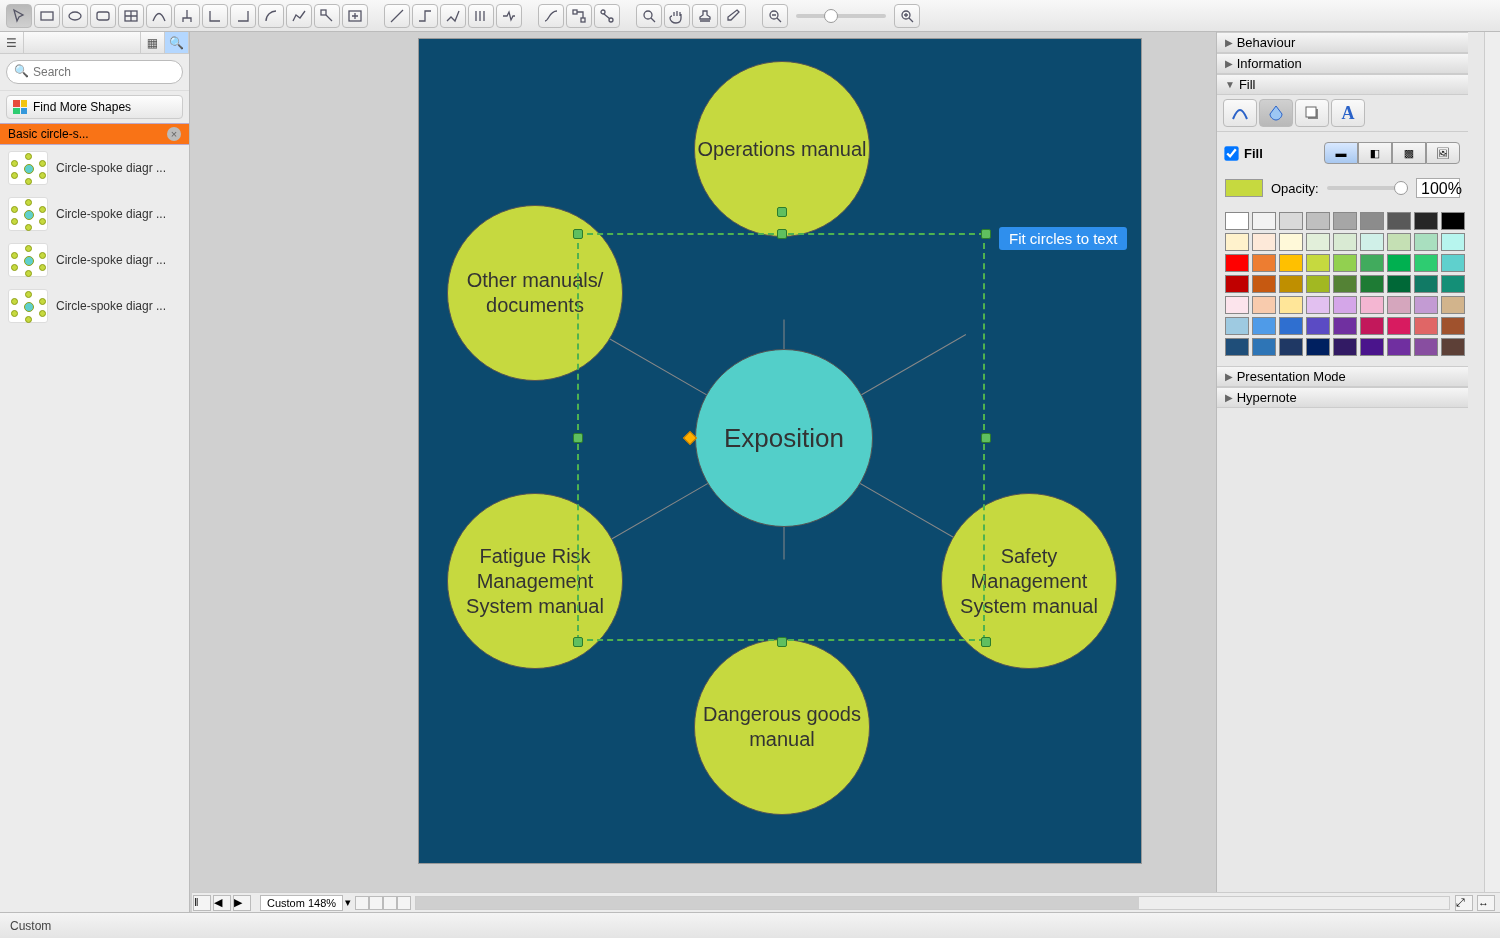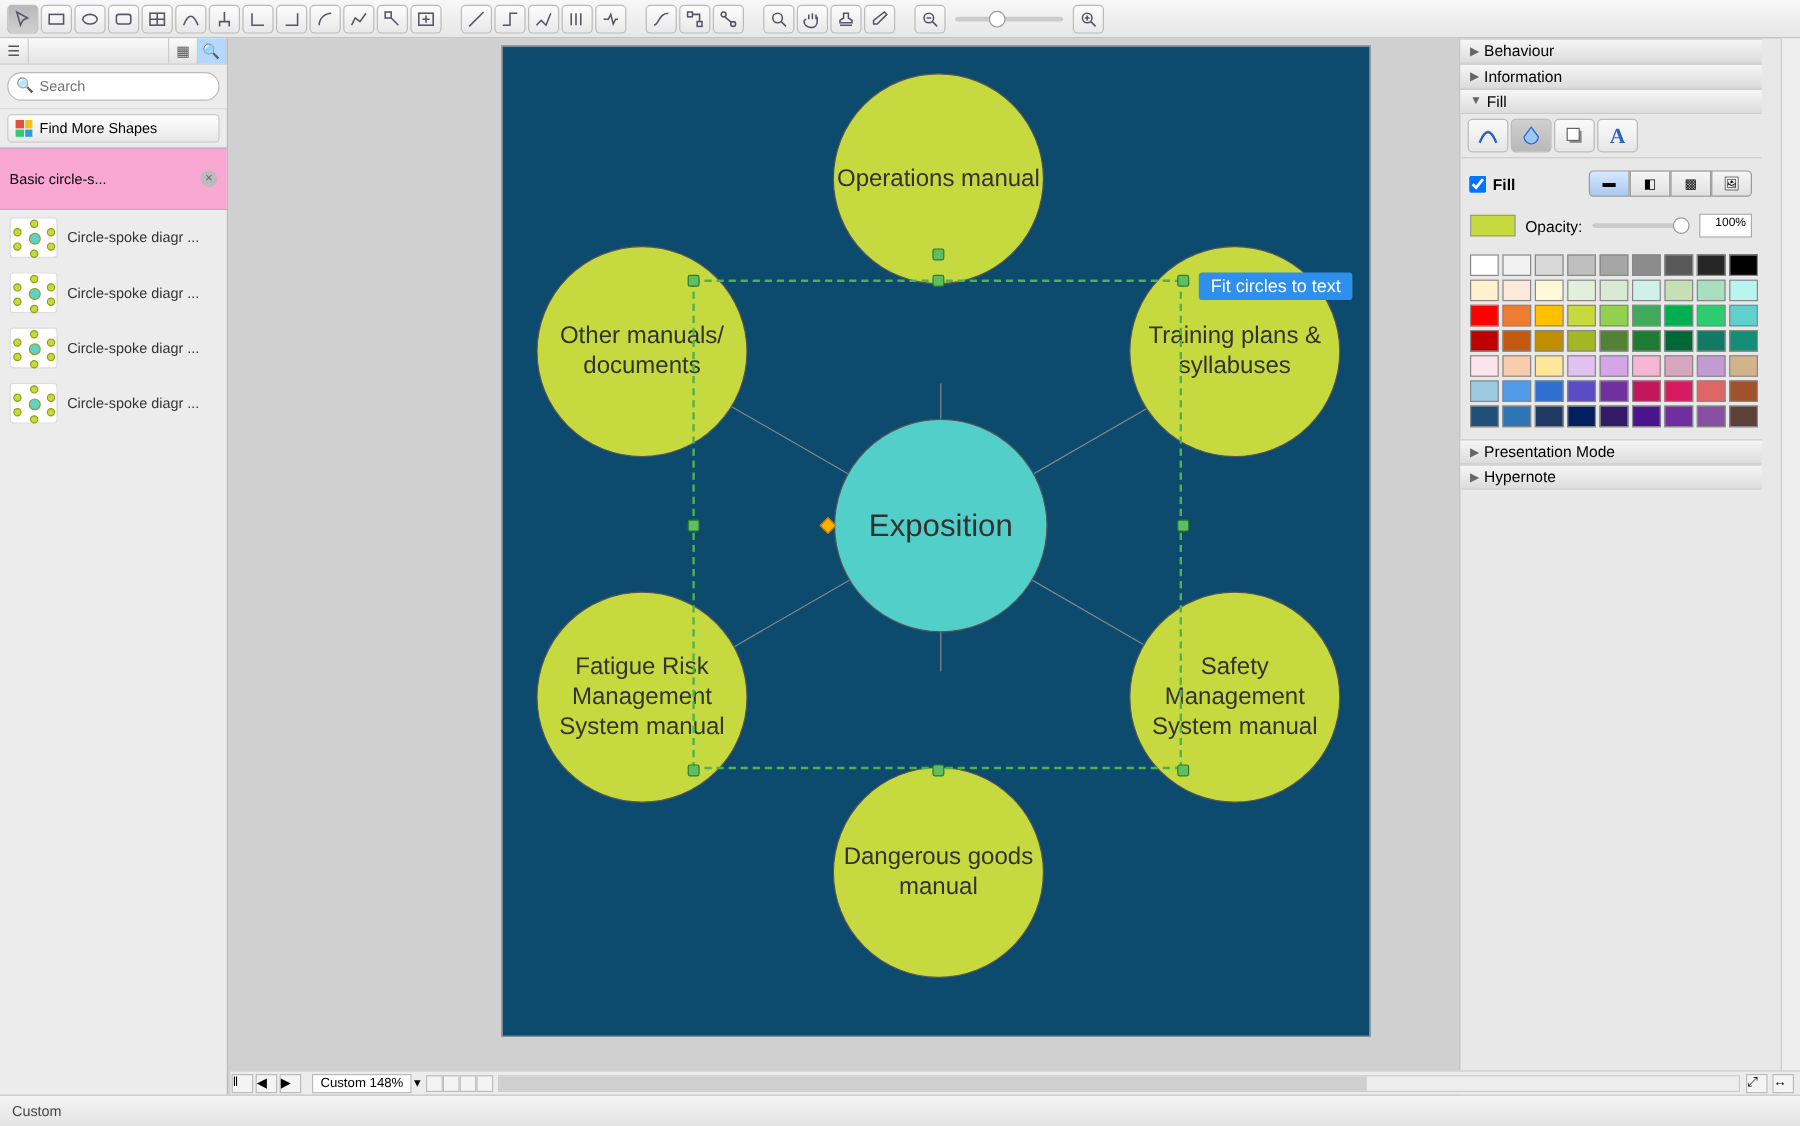--- a/index.html
+++ b/index.html
@@ -21,21 +21,21 @@
     .side-top-btn.grow { flex: 1; }
     .side-top-btn.active { background: #b4d7ff; }
     .search-row { padding: 6px; background: #ececec; border-bottom: 1px solid #ddd; }
     .search-box { width: 100%; height: 24px; border: 1px solid #bbb; border-radius: 12px; background: #fff; font-size: 12px; padding: 0 10px 0 26px; color: #888; }
     .search-wrap { position: relative;}
     .search-wrap::before { content:"🔍"; position:absolute; left:8px; top:4px; font-size:12px; color:#999;}
     .find-more { height: 24px; background: linear-gradient(#fefefe,#e8e8e8); border: 1px solid #ccc; border-radius: 4px; margin: 4px 6px; display:flex; align-items:center; gap:6px; padding: 0 6px; font-size:12px; cursor:pointer;}
     .find-more .swatch { width: 14px; height: 14px; display:grid; grid-template-columns:1fr 1fr; grid-template-rows:1fr 1fr; gap:1px;}
     .find-more .swatch span:nth-child(1){background:#e74c3c;} .find-more .swatch span:nth-child(2){background:#f1c40f;}
     .find-more .swatch span:nth-child(3){background:#2ecc71;} .find-more .swatch span:nth-child(4){background:#3498db;}
-    .lib-header { background: #f9a8d4; border-top:1px solid #bac; border-bottom:1px solid #bac; font-size: 12px; padding: 18px 8px; display:flex; align-items:center; justify-content:space-between;}
+    .lib-header { background: #f97316; border-top:1px solid #bac; border-bottom:1px solid #bac; font-size: 12px; padding: 3px 8px; display:flex; align-items:center; justify-content:space-between;}
     .close-dot { width:14px; height:14px; border-radius:50%; background:#bbb; color:#666; font-size:11px; display:flex; align-items:center; justify-content:center; cursor:pointer;}
     .shape-list { overflow-y:auto; }
     .shape-item { display:flex; align-items:center; gap:8px; padding: 6px 8px; font-size:12px; color:#333; cursor:pointer;}
     .shape-thumb { width:40px; height:34px; background:#fff; border:1px solid #ddd; border-radius:3px; position:relative;}
     .mini-c { position:absolute; border-radius:50%; background:#c6d93f; border:1px solid #8fa018;}
     .mini-center { width:10px; height:10px; left:15px; top:12px; background:#5fd0cd;}
     .mini1{width:7px;height:7px;left:16px;top:1px;} .mini2{width:7px;height:7px;left:30px;top:8px;}
     .mini3{width:7px;height:7px;left:30px;top:20px;} .mini4{width:7px;height:7px;left:16px;top:26px;}
     .mini5{width:7px;height:7px;left:2px;top:20px;} .mini6{width:7px;height:7px;left:2px;top:8px;}
 
@@ -65,21 +65,21 @@
     .fill-row{ display:flex; align-items:center; gap:6px; padding:10px 8px;}
     .fill-row input[type=checkbox]{ transform:scale(1.1);}
     .fill-btns{ display:flex; margin-left:auto; gap:0;}
     .fbtn{ width:34px; height:22px; border:1px solid #999; background:linear-gradient(#f6f6f6,#e0e0e0); display:flex; align-items:center; justify-content:center; font-size:11px;}
     .fbtn:first-child{border-radius:4px 0 0 4px; background:linear-gradient(#d8e8ff,#a8c8f0);}
     .fbtn:last-child{border-radius:0 4px 4px 0;}
     .opacity-row{ display:flex; align-items:center; gap:8px; padding:4px 8px 10px;}
     .swatch-lg{ width:38px; height:18px; background:#c6d93f; border:1px solid #999;}
     .op-slider{ flex:1; height:4px; background:#ccc; border-radius:2px; position:relative;}
     .op-thumb{ position:absolute; right:0; top:-5px; width:14px; height:14px; border-radius:50%; background:#fff; border:1px solid #999;}
-    .op-val{ width:44px; height:20px; border:1px solid #aaa; background:#fff; font-size:10px; text-align:right; padding:1px 4px;}
+    .op-val{ width:44px; height:20px; border:1px solid #aaa; background:#fff; font-size:16px; text-align:right; padding:1px 4px;}
     .palette{ display:grid; grid-template-columns: repeat(9, 24px); grid-auto-rows:18px; gap:3px; padding:4px 8px 10px;}
     .pcell{ border:1px solid #888; cursor:pointer;}
 
     
     .statusbar{ height:26px; background:linear-gradient(#f4f4f4,#e4e4e4); border-top:1px solid #bbb; display:flex; align-items:center; font-size:12px; color:#444;}
     .status-left{ padding: 0 10px;}
     .bottom-ctrl{ position:absolute; left:192px; bottom:26px; right:0; height:20px; background:#ececec; border-top:1px solid #ccc; display:flex; align-items:center; font-size:11px;}
     .nav-btn{ width:18px; height:16px; border:1px solid #bbb; background:#f4f4f4; margin:0 1px;}
     .zoom-box{ border:1px solid #bbb; background:#fff; padding:1px 6px; margin-left:8px;}
     .zoom-steps{ display:flex; margin-left:2px;}
@@ -332,23 +332,20 @@
 
       <div class="spoke" style="left:365px; top:400px; width:120px; transform:rotate(-90deg);"></div>
       <div class="spoke" style="left:365px; top:400px; width:210px; transform:rotate(-30deg);"></div>
       <div class="spoke" style="left:365px; top:400px; width:210px; transform:rotate(30deg);"></div>
       <div class="spoke" style="left:365px; top:400px; width:120px; transform:rotate(90deg);"></div>
       <div class="spoke" style="left:365px; top:400px; width:210px; transform:rotate(150deg);"></div>
       <div class="spoke" style="left:365px; top:400px; width:210px; transform:rotate(210deg);"></div>
 
       <div class="node outer" style="left:275px; top:22px;">
           <span>Operations manual</span>
-        </div>
-      <div class="node outer" style="left:522px; top:166px;">
-          <span>Training plans &amp; syllabuses</span>
         </div>
       <div class="node outer" style="left:275px; top:600px;">
           <span>Dangerous goods manual</span>
         </div>
       <div class="node outer" style="left:522px; top:454px;">
           <span>Safety Management System manual</span>
         </div>
       <div class="node outer" style="left:28px; top:454px;align-items:center;">
           <span>Fatigue Risk Management System manual</span>
         </div>

